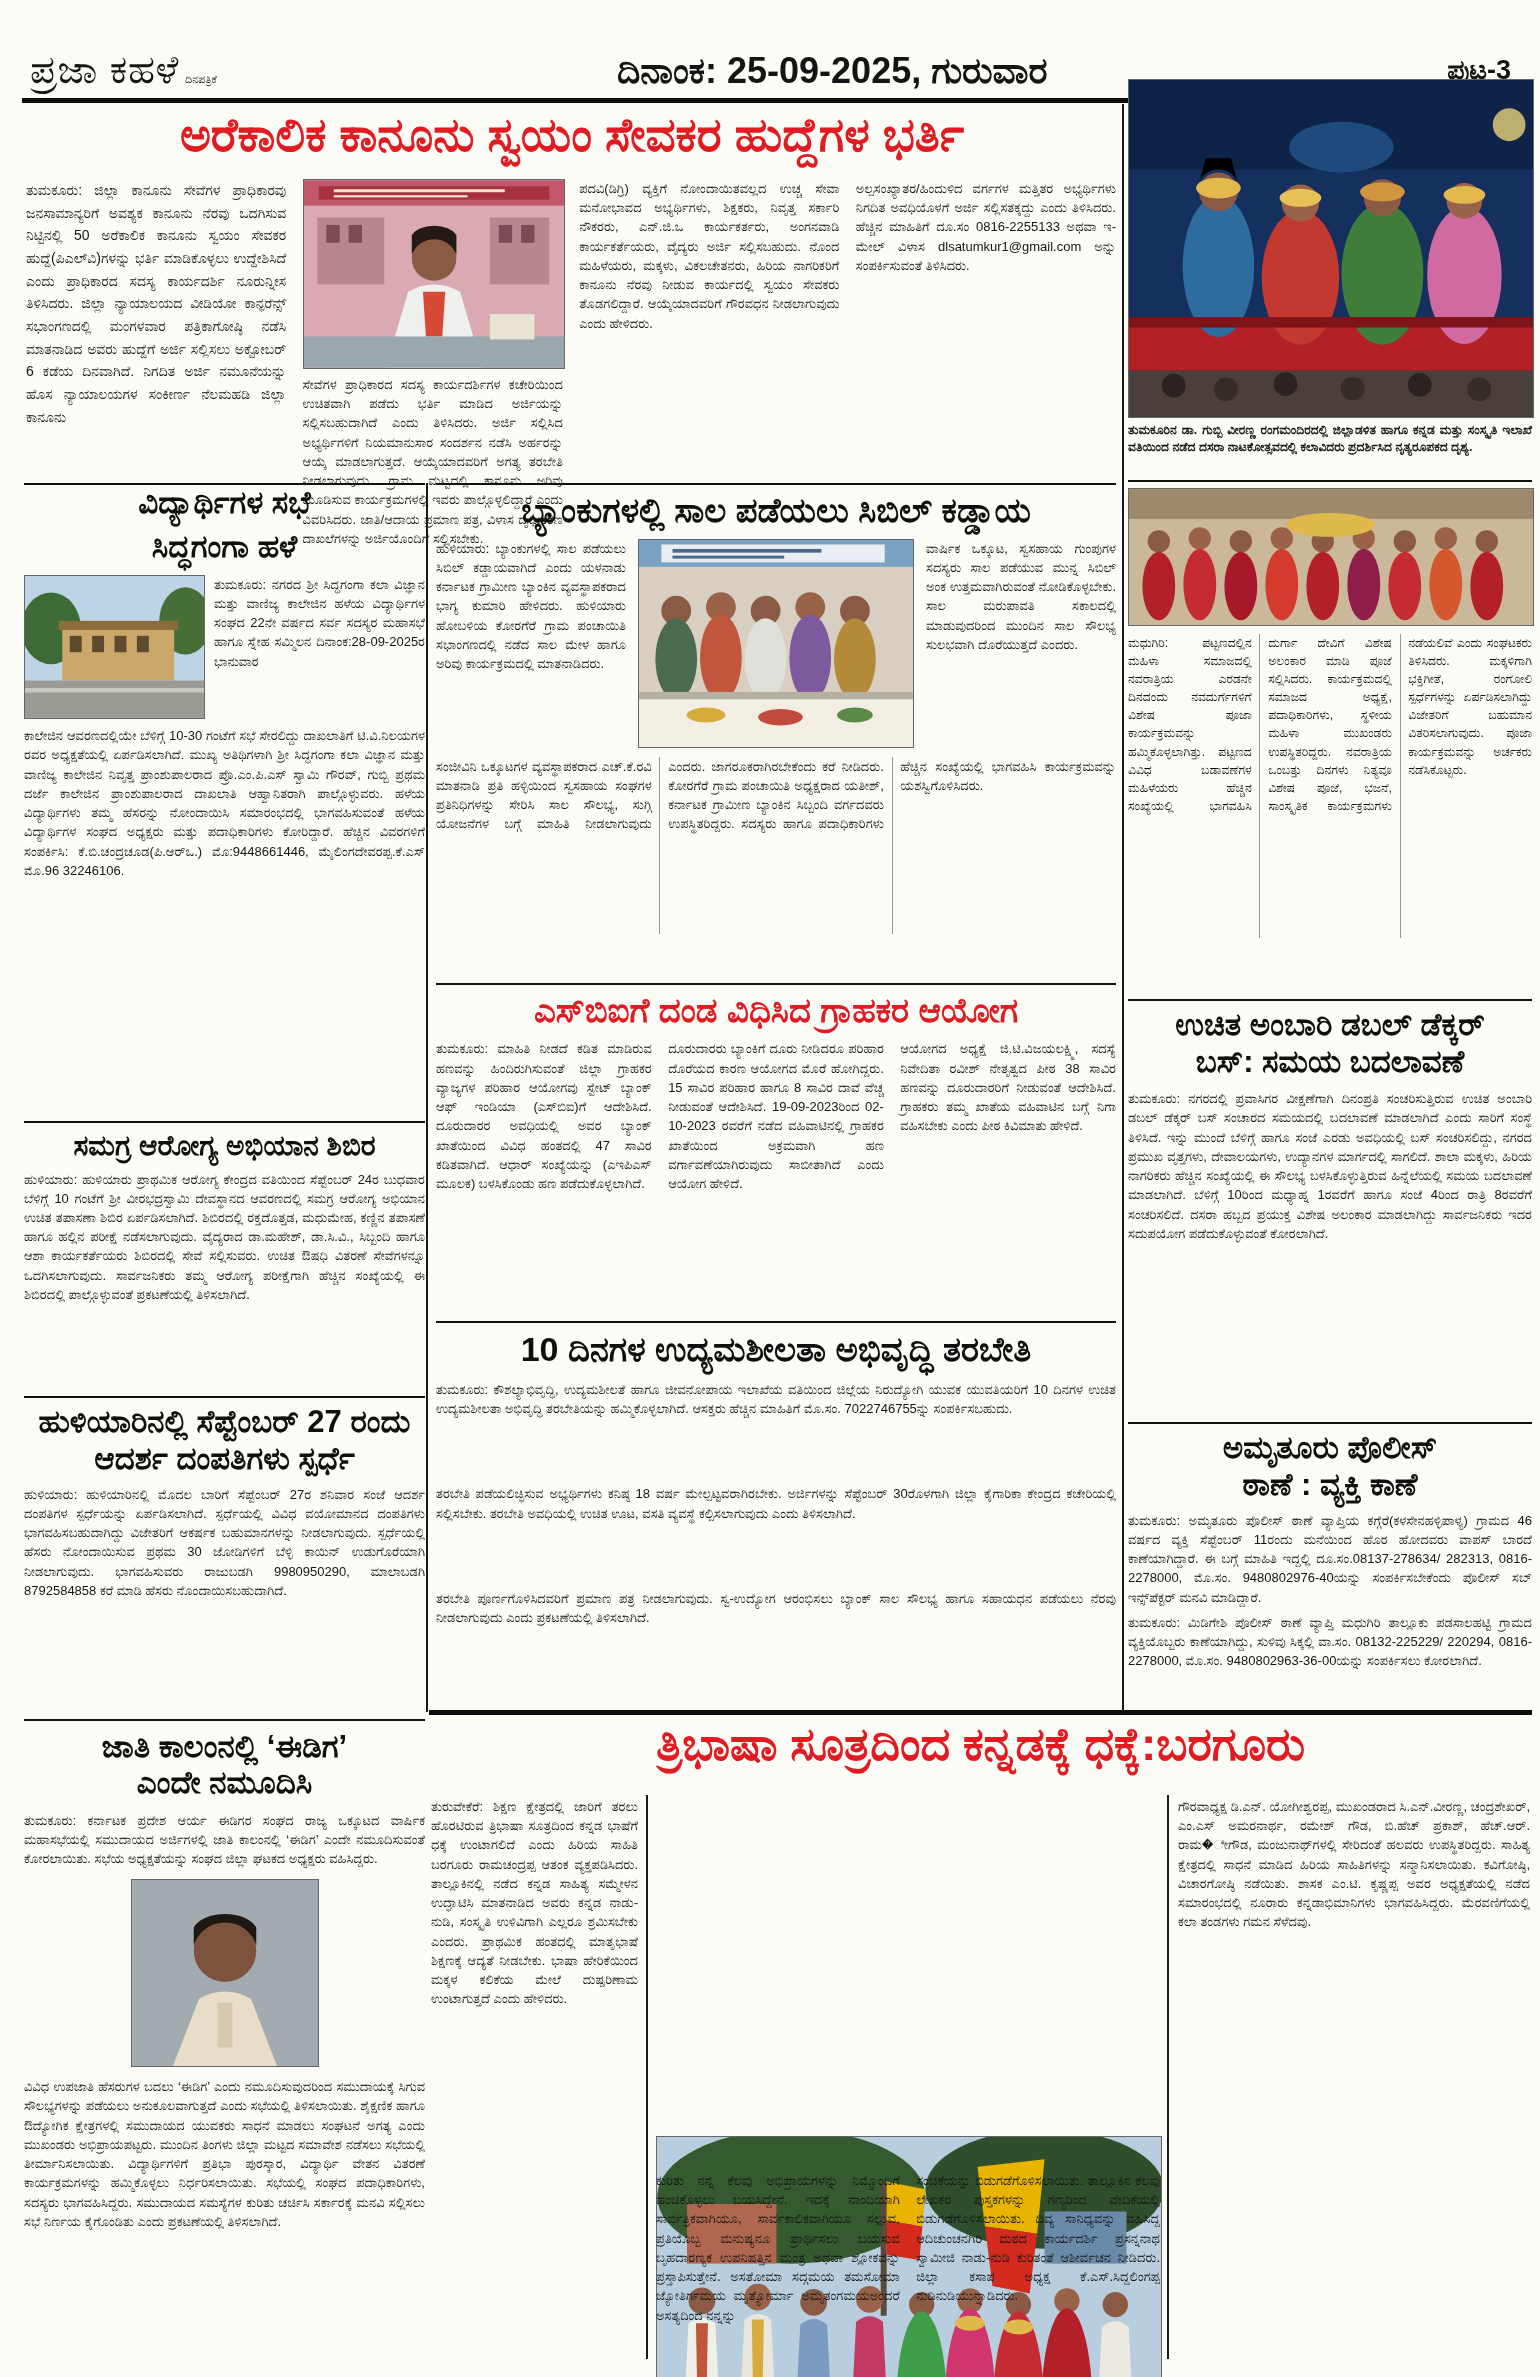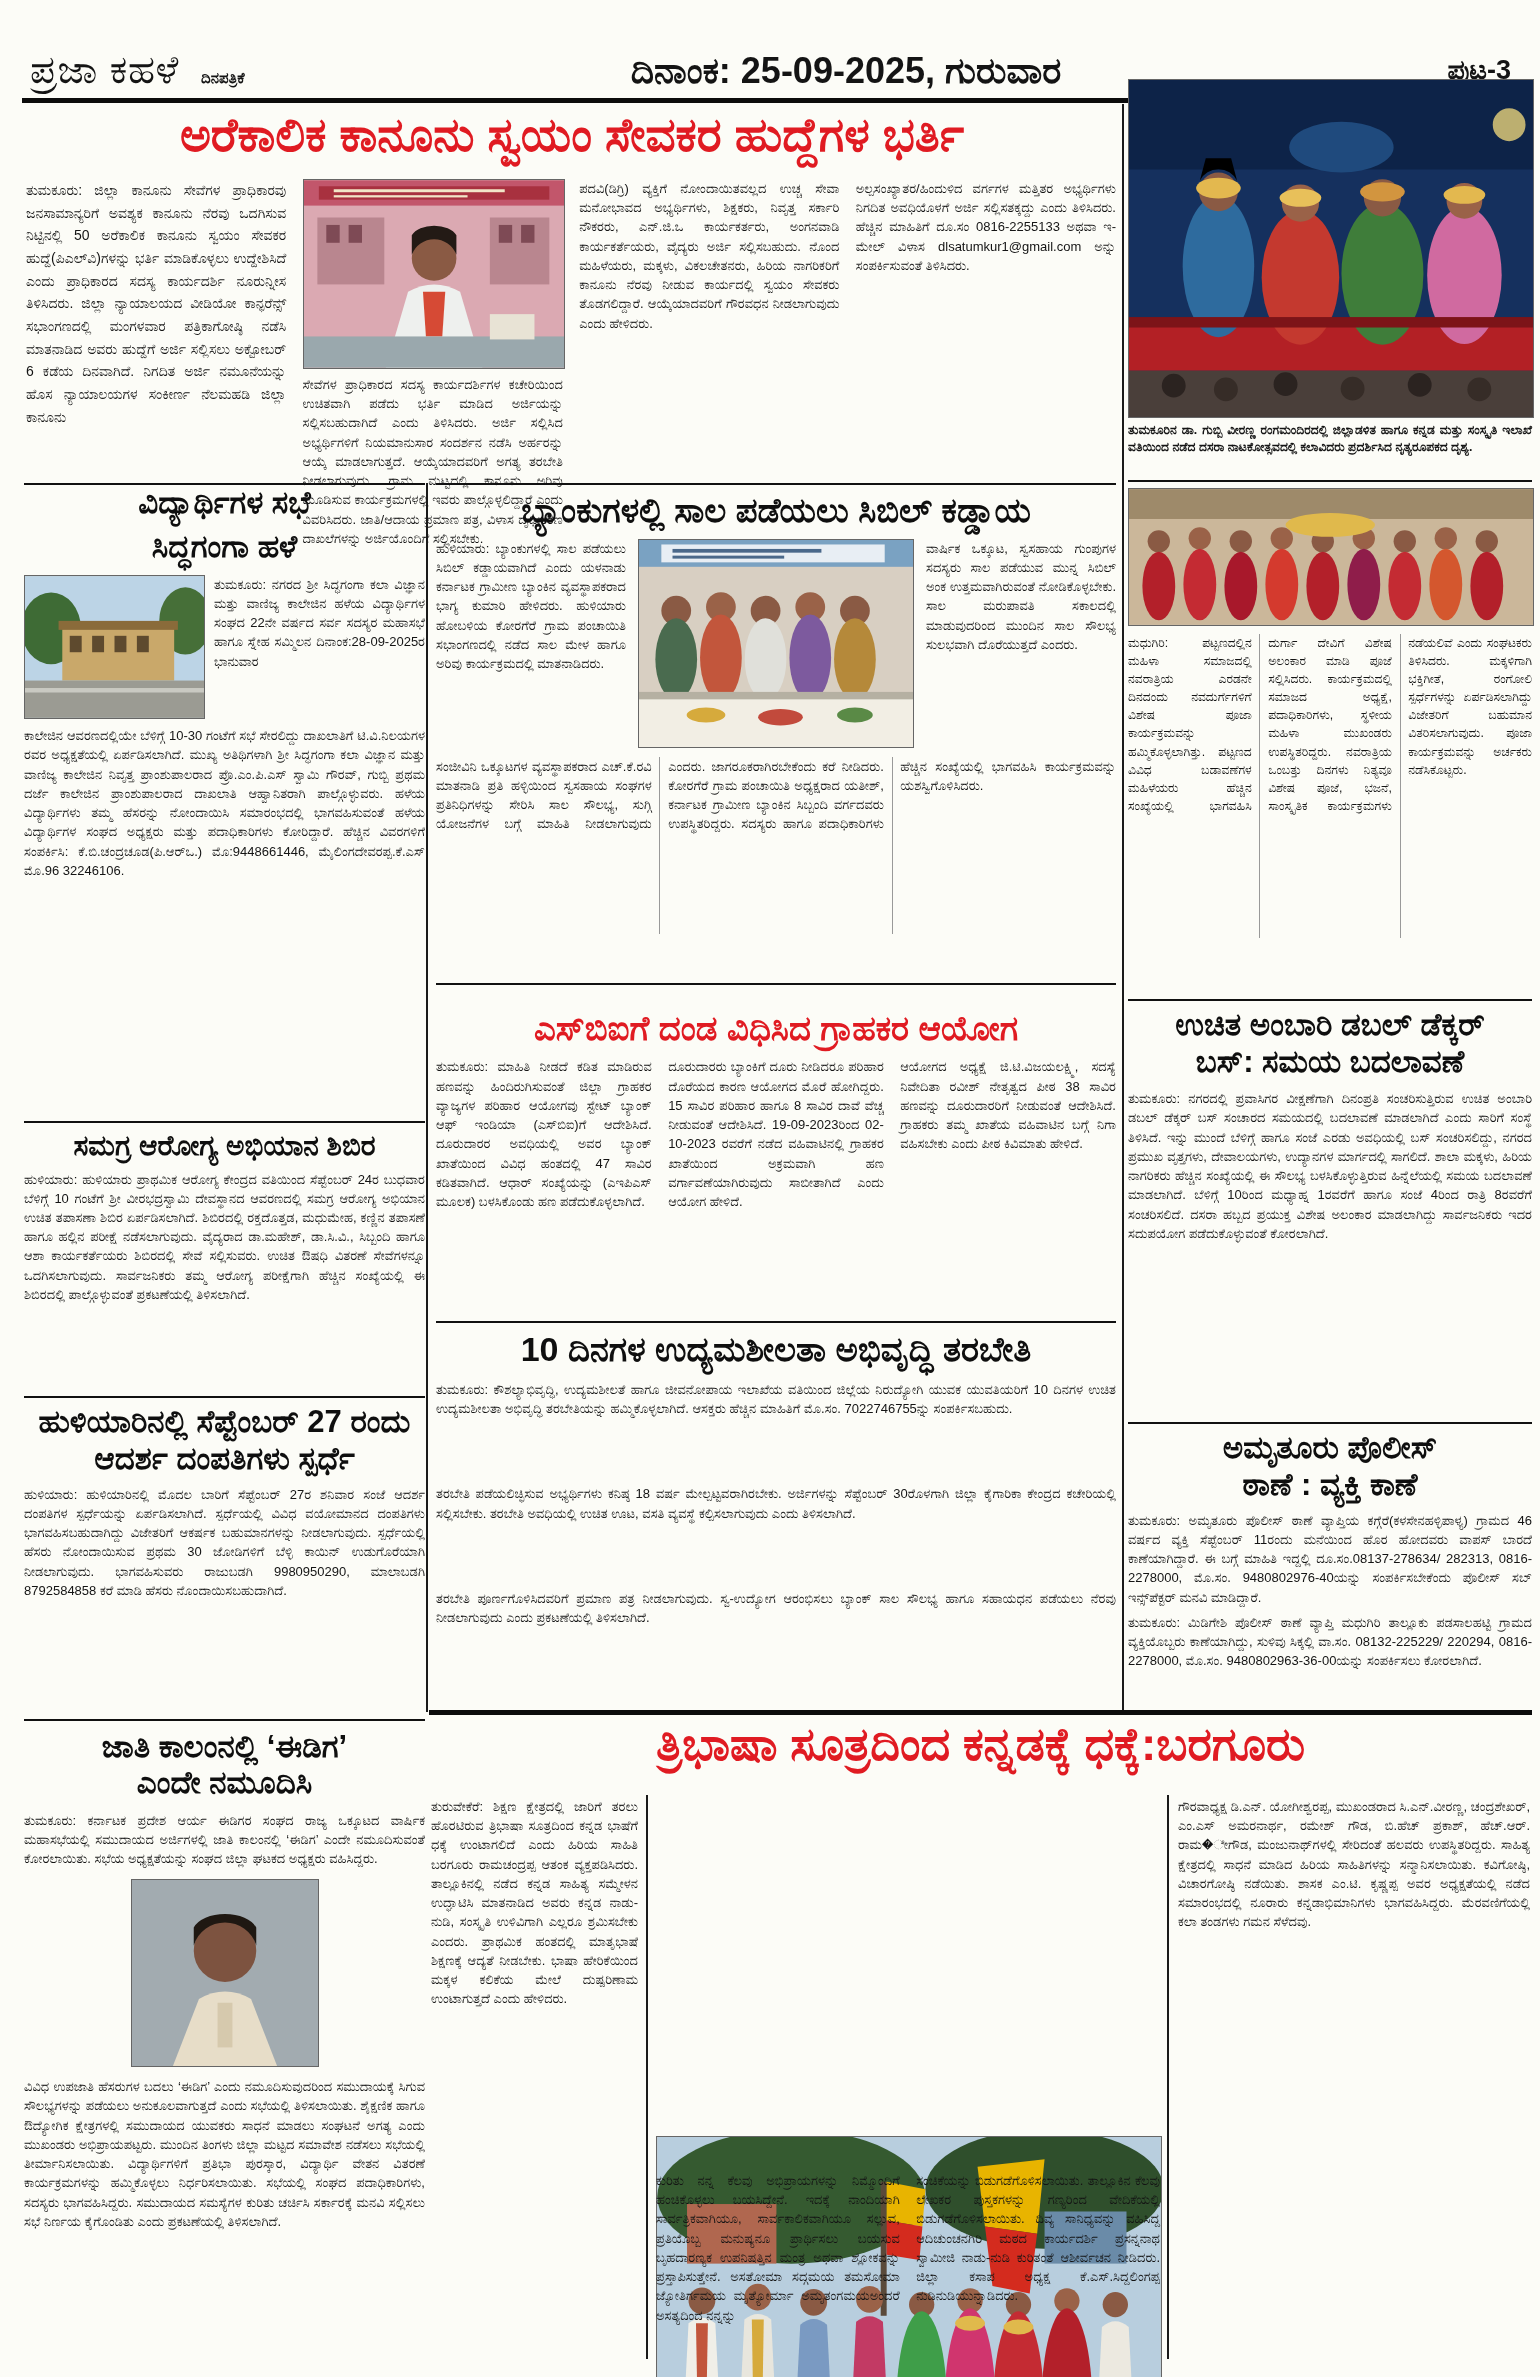--- a/index.html
+++ b/index.html
@@ -1,21 +1,21 @@
 <!DOCTYPE html>
 <html style="font-size:12px"><head>
 <meta charset="utf-8">
 <style>
   html,body{margin:0;padding:0;background:#e8e8e4;}
   .page{position:relative;width:1541px;height:2377px;background:#fcfcf7;color:#141414;
         font-family:"Liberation Sans","DejaVu Sans",sans-serif;overflow:hidden;}
   .abs{position:absolute;}
   
   .masthead{font-size:39px;font-weight:normal;letter-spacing:0.7px;}
-  .masthead-sub{font-size:15px;font-weight:bold;margin-left:22px;}
+  .masthead-sub{font-size:11px;font-weight:normal;margin-left:6px;}
   .dateline{font-size:36px;font-weight:bold;}
   .pageno{font-size:27px;font-weight:bold;}
   .thickrule{background:#0c0c0c;height:5.2px;}
   .vrule{background:#1a1a1a;width:1.5px;}
   
   .hl-red{color:#e01b22;font-weight:bold;text-align:center;line-height:1.12;}
   .hl-black{color:#0f0f0f;font-weight:bold;text-align:center;line-height:1.18;}
   .lead-hl{font-size:47px;}
   .mid-hl{font-size:34px;}
   .side-hl{font-size:31px;}
@@ -195,21 +195,21 @@
       <div class="body-txt" style="flex:1;">ವಾರ್ಷಿಕ ಒಕ್ಕೂಟ, ಸ್ವಸಹಾಯ ಗುಂಪುಗಳ ಸದಸ್ಯರು ಸಾಲ ಪಡೆಯುವ ಮುನ್ನ ಸಿಬಿಲ್ ಅಂಕ ಉತ್ತಮವಾಗಿರುವಂತೆ ನೋಡಿಕೊಳ್ಳಬೇಕು. ಸಾಲ ಮರುಪಾವತಿ ಸಕಾಲದಲ್ಲಿ ಮಾಡುವುದರಿಂದ ಮುಂದಿನ ಸಾಲ ಸೌಲಭ್ಯ ಸುಲಭವಾಗಿ ದೊರೆಯುತ್ತದೆ ಎಂದರು.</div>
     </div>
     <div class="cols3 body-txt" style="margin-top:9px;height:177px;">
       <span>ಸಂಜೀವಿನಿ ಒಕ್ಕೂಟಗಳ ವ್ಯವಸ್ಥಾಪಕರಾದ ಎಚ್.ಕೆ.ರವಿ ಮಾತನಾಡಿ ಪ್ರತಿ ಹಳ್ಳಿಯಿಂದ ಸ್ವಸಹಾಯ ಸಂಘಗಳ ಪ್ರತಿನಿಧಿಗಳನ್ನು ಸೇರಿಸಿ ಸಾಲ ಸೌಲಭ್ಯ, ಸುಗ್ಗಿ ಯೋಜನೆಗಳ ಬಗ್ಗೆ ಮಾಹಿತಿ ನೀಡಲಾಗುವುದು ಎಂದರು.</span>
       <span>ಜಾಗರೂಕರಾಗಿರಬೇಕೆಂದು ಕರೆ ನೀಡಿದರು. ಕೋರಗೆರೆ ಗ್ರಾಮ ಪಂಚಾಯಿತಿ ಅಧ್ಯಕ್ಷರಾದ ಯತೀಶ್, ಕರ್ನಾಟಕ ಗ್ರಾಮೀಣ ಬ್ಯಾಂಕಿನ ಸಿಬ್ಬಂದಿ ವರ್ಗದವರು ಉಪಸ್ಥಿತರಿದ್ದರು.</span>
       <span>ಸದಸ್ಯರು ಹಾಗೂ ಪದಾಧಿಕಾರಿಗಳು ಹೆಚ್ಚಿನ ಸಂಖ್ಯೆಯಲ್ಲಿ ಭಾಗವಹಿಸಿ ಕಾರ್ಯಕ್ರಮವನ್ನು ಯಶಸ್ವಿಗೊಳಿಸಿದರು.</span>
     </div>
   </div>
 
   <div class="abs" style="left:436px;top:983px;width:680px;border-top:2.2px solid #111;">
-    <div class="hl-red mid-hl" style="margin-top:24px;">ಎಸ್‌ಬಿಐಗೆ ದಂಡ ವಿಧಿಸಿದ ಗ್ರಾಹಕರ ಆಯೋಗ</div>
+    <div class="hl-red mid-hl" style="margin-top:6px;">ಎಸ್‌ಬಿಐಗೆ ದಂಡ ವಿಧಿಸಿದ ಗ್ರಾಹಕರ ಆಯೋಗ</div>
     <div class="colflex" style="margin-top:10.4px;height:268px;">
       <div class="body-txt">ತುಮಕೂರು: ಮಾಹಿತಿ ನೀಡದೆ ಕಡಿತ ಮಾಡಿರುವ ಹಣವನ್ನು ಹಿಂದಿರುಗಿಸುವಂತೆ ಜಿಲ್ಲಾ ಗ್ರಾಹಕರ ವ್ಯಾಜ್ಯಗಳ ಪರಿಹಾರ ಆಯೋಗವು ಸ್ಟೇಟ್ ಬ್ಯಾಂಕ್ ಆಫ್ ಇಂಡಿಯಾ (ಎಸ್‌ಬಿಐ)ಗೆ ಆದೇಶಿಸಿದೆ. ದೂರುದಾರರ ಅವಧಿಯಲ್ಲಿ ಅವರ ಬ್ಯಾಂಕ್ ಖಾತೆಯಿಂದ ವಿವಿಧ ಹಂತದಲ್ಲಿ 47 ಸಾವಿರ ಕಡಿತವಾಗಿದೆ. ಆಧಾರ್ ಸಂಖ್ಯೆಯನ್ನು (ಎಇಪಿಎಸ್ ಮೂಲಕ) ಬಳಸಿಕೊಂಡು ಹಣ ಪಡೆದುಕೊಳ್ಳಲಾಗಿದೆ.</div>
       <div class="body-txt">ದೂರುದಾರರು ಬ್ಯಾಂಕಿಗೆ ದೂರು ನೀಡಿದರೂ ಪರಿಹಾರ ದೊರೆಯದ ಕಾರಣ ಆಯೋಗದ ಮೊರೆ ಹೋಗಿದ್ದರು. 15 ಸಾವಿರ ಪರಿಹಾರ ಹಾಗೂ 8 ಸಾವಿರ ದಾವೆ ವೆಚ್ಚ ನೀಡುವಂತೆ ಆದೇಶಿಸಿದೆ. 19-09-2023ರಿಂದ 02-10-2023 ರವರೆಗೆ ನಡೆದ ವಹಿವಾಟಿನಲ್ಲಿ ಗ್ರಾಹಕರ ಖಾತೆಯಿಂದ ಅಕ್ರಮವಾಗಿ ಹಣ ವರ್ಗಾವಣೆಯಾಗಿರುವುದು ಸಾಬೀತಾಗಿದೆ ಎಂದು ಆಯೋಗ ಹೇಳಿದೆ.</div>
       <div class="body-txt">ಆಯೋಗದ ಅಧ್ಯಕ್ಷೆ ಜಿ.ಟಿ.ವಿಜಯಲಕ್ಷ್ಮಿ, ಸದಸ್ಯೆ ನಿವೇದಿತಾ ರವೀಶ್ ನೇತೃತ್ವದ ಪೀಠ 38 ಸಾವಿರ ಹಣವನ್ನು ದೂರುದಾರರಿಗೆ ನೀಡುವಂತೆ ಆದೇಶಿಸಿದೆ. ಗ್ರಾಹಕರು ತಮ್ಮ ಖಾತೆಯ ವಹಿವಾಟಿನ ಬಗ್ಗೆ ನಿಗಾ ವಹಿಸಬೇಕು ಎಂದು ಪೀಠ ಕಿವಿಮಾತು ಹೇಳಿದೆ.</div>
     </div>
   </div>
 
   <div class="abs" style="left:436px;top:1321px;width:680px;border-top:2.2px solid #111;">
     <div class="hl-black mid-hl" style="margin-top:6px;">10 ದಿನಗಳ ಉದ್ಯಮಶೀಲತಾ ಅಭಿವೃದ್ಧಿ ತರಬೇತಿ</div>
     <div class="colflex" style="margin-top:10.4px;height:298px;flex-direction:column;">

